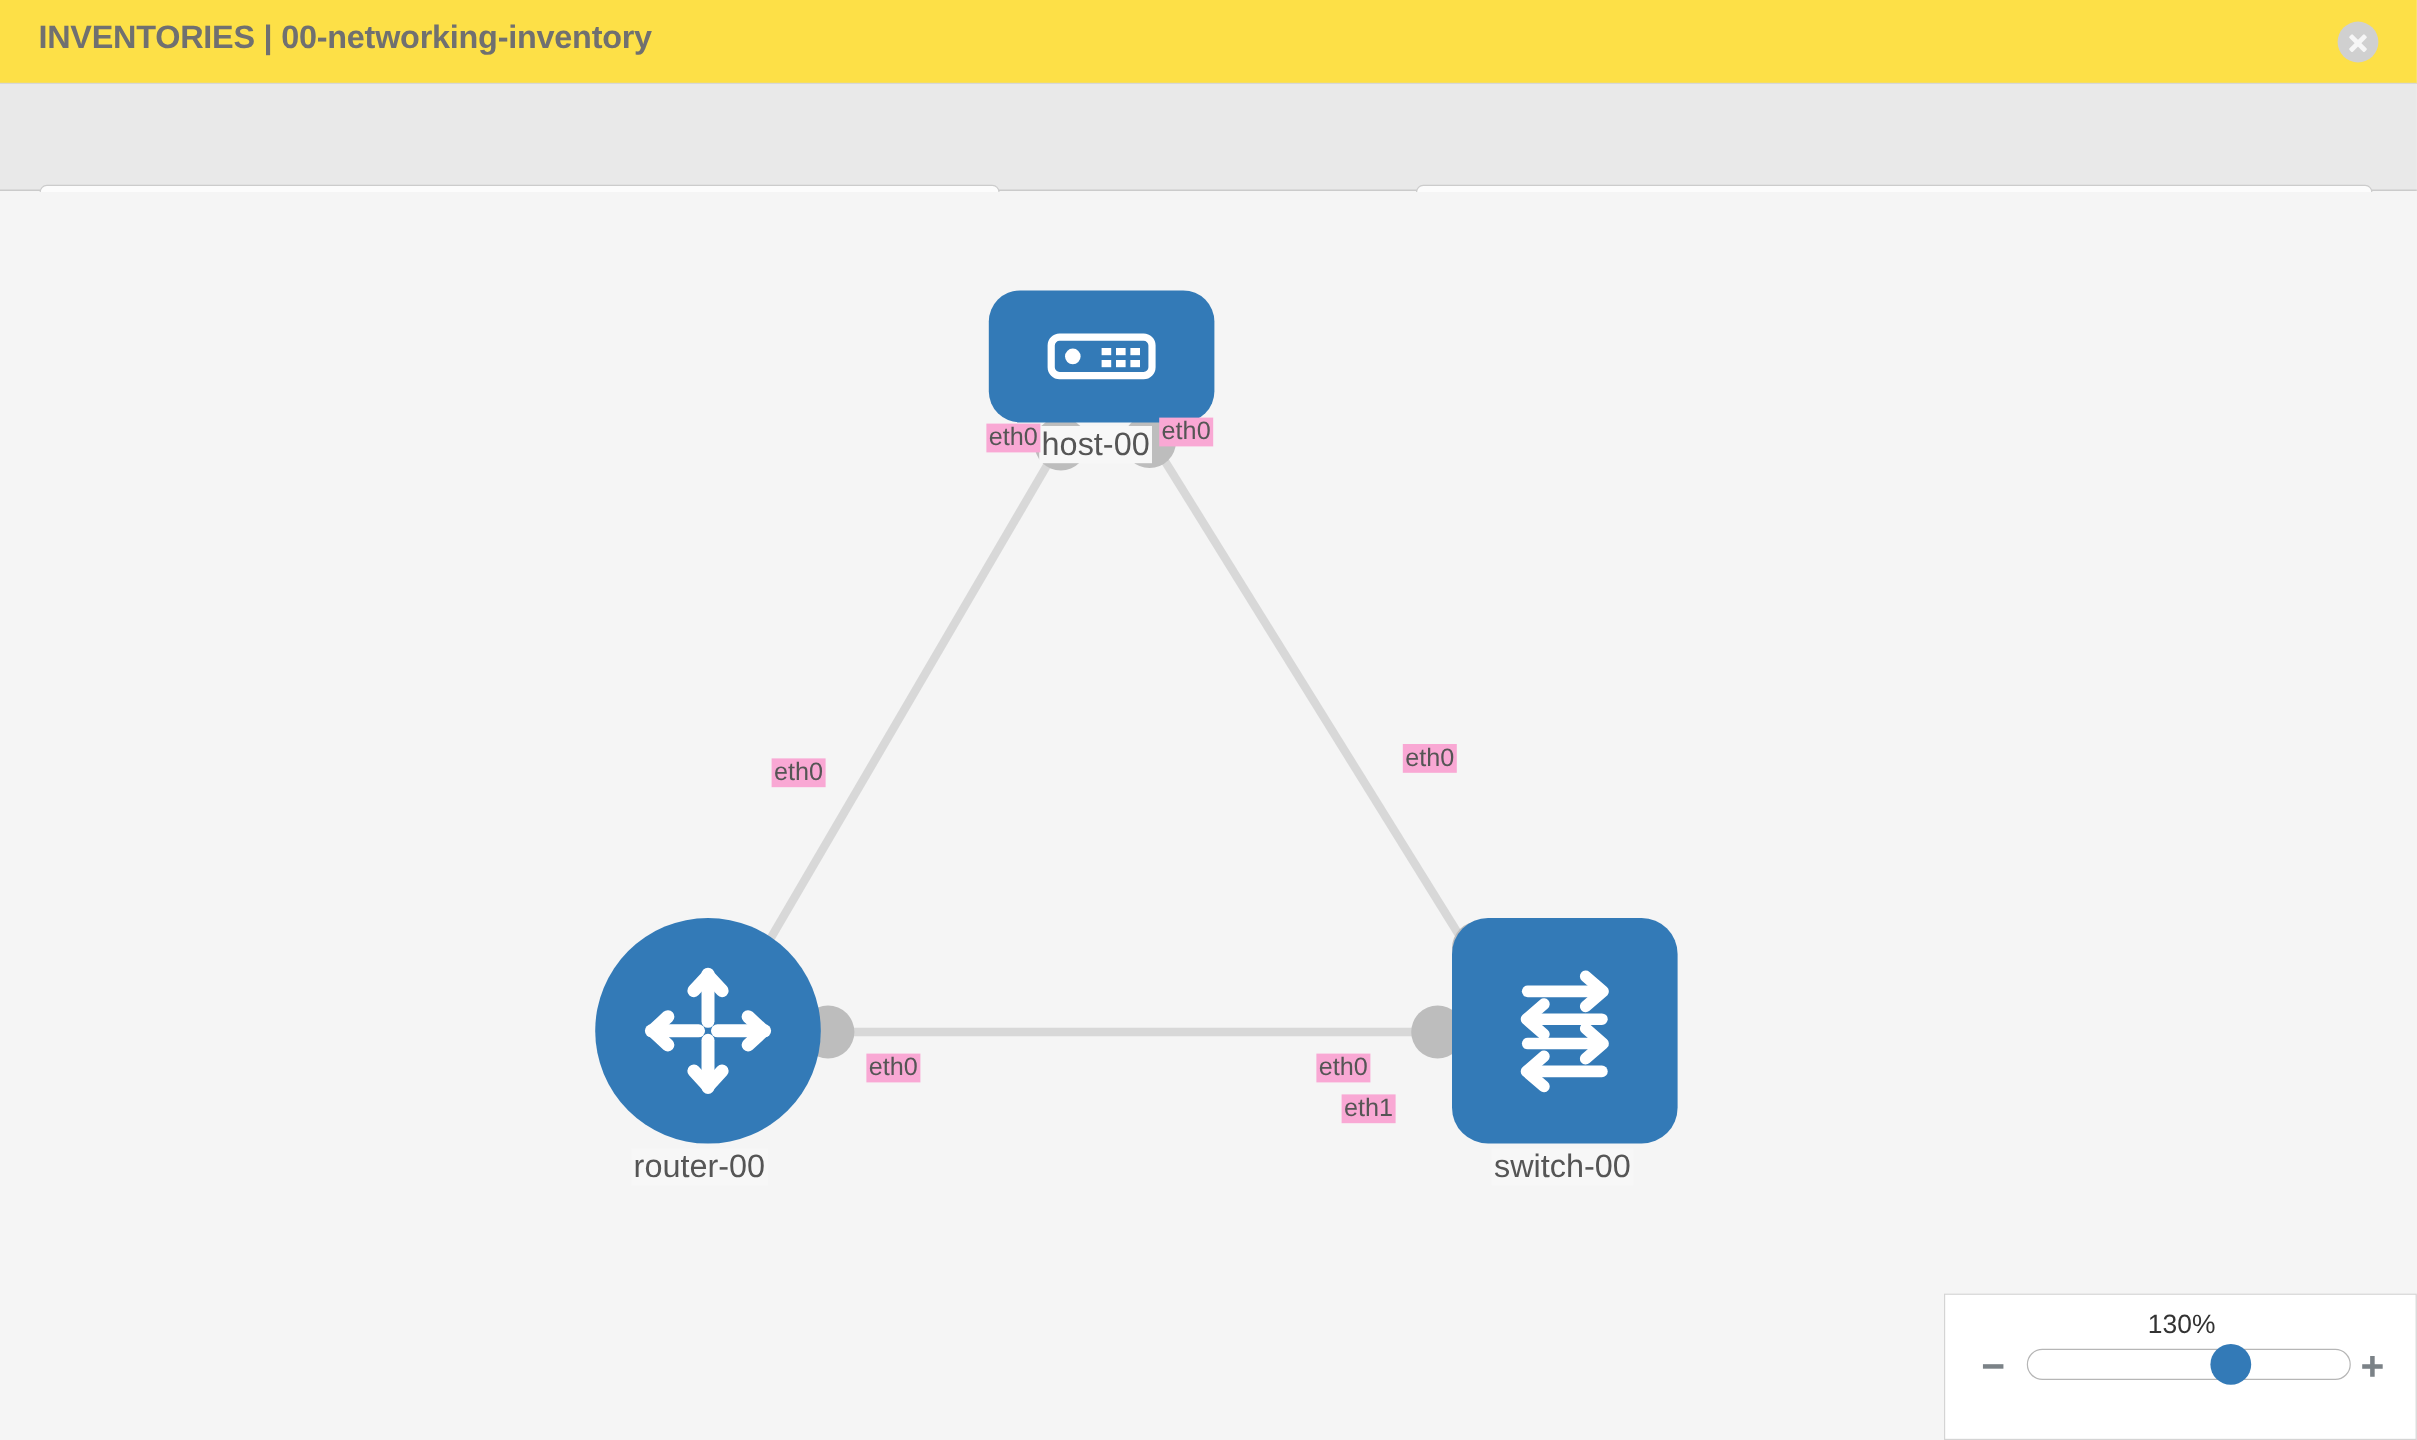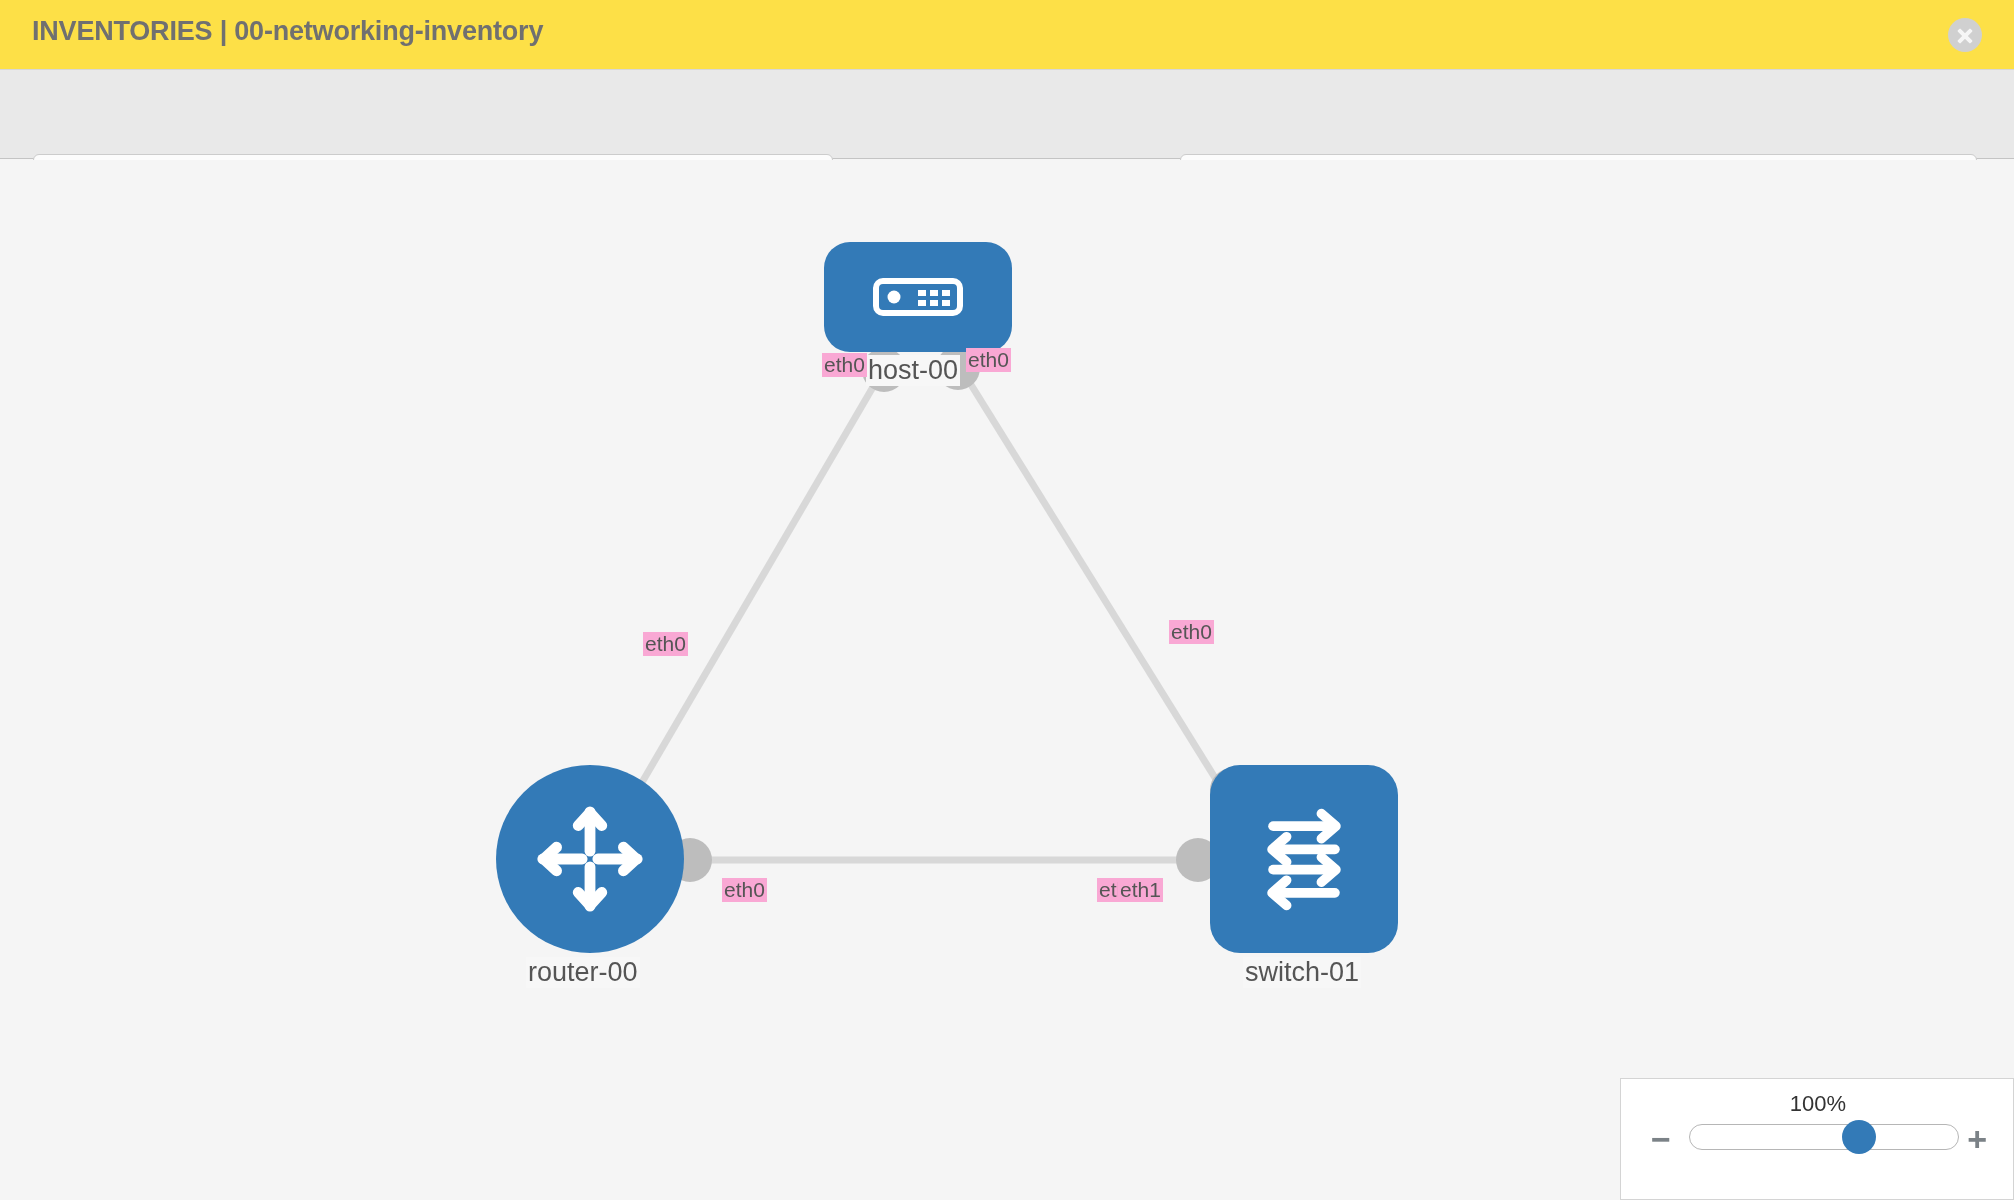--- a/index.html
+++ b/index.html
@@ -266,32 +266,32 @@
             <path d="M78 13 L93 26 L78 39"></path>
           <path d="M92 50 H28"></path>
             <path d="M42 37 L27 50 L42 63"></path>
           <path d="M28 71 H92"></path>
             <path d="M78 58 L93 71 L78 84"></path>
           <path d="M92 95 H28"></path>
             <path d="M42 82 L27 95 L42 108"></path>
         </g>
       </svg>
     </div>
-    <div class="node-label">switch-01</div>
+    <div class="node-label">switch-00</div>
   </div>
 
   <div class="iface-label" style="left:822px; top:193px;">eth0</div>
   <div class="iface-label" style="left:966px; top:188px;">eth0</div>
   <div class="iface-label" style="left:643px; top:472px;">eth0</div>
   <div class="iface-label" style="left:1169px; top:460px;">eth0</div>
   <div class="iface-label" style="left:722px; top:718px;">eth0</div>
   <div class="iface-label" style="left:1097px; top:718px;">eth0</div>
-  <div class="iface-label" style="left:1118px; top:718px;">eth1</div>
+  <div class="iface-label" style="left:1118px; top:752px;">eth1</div>
 </div>
 
 <div class="zoom-panel">
-  <div class="zoom-level">100%</div>
+  <div class="zoom-level">130%</div>
   <div class="zoom-minus">−</div>
   <div class="zoom-track">
     <div class="zoom-thumb" id="zoom-thumb" style="left: calc(63% - 17px);"></div>
   </div>
   <div class="zoom-plus">+</div>
 </div>
 
 </body></html>

